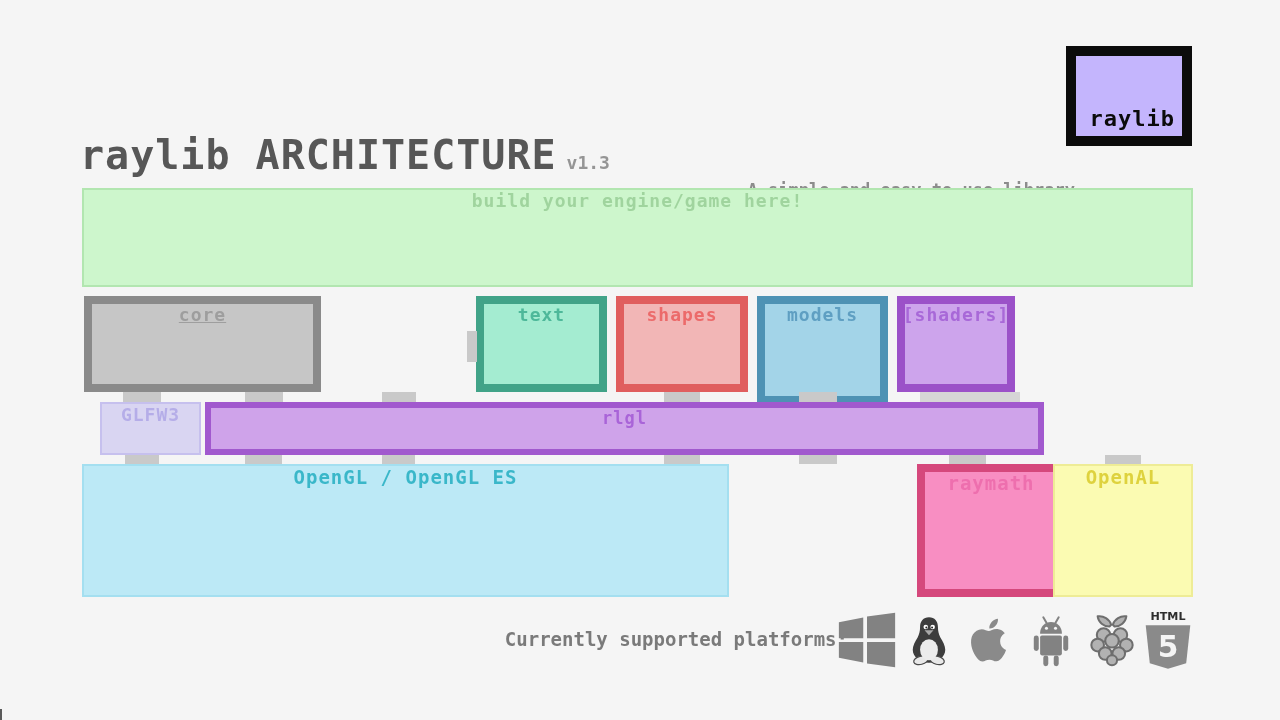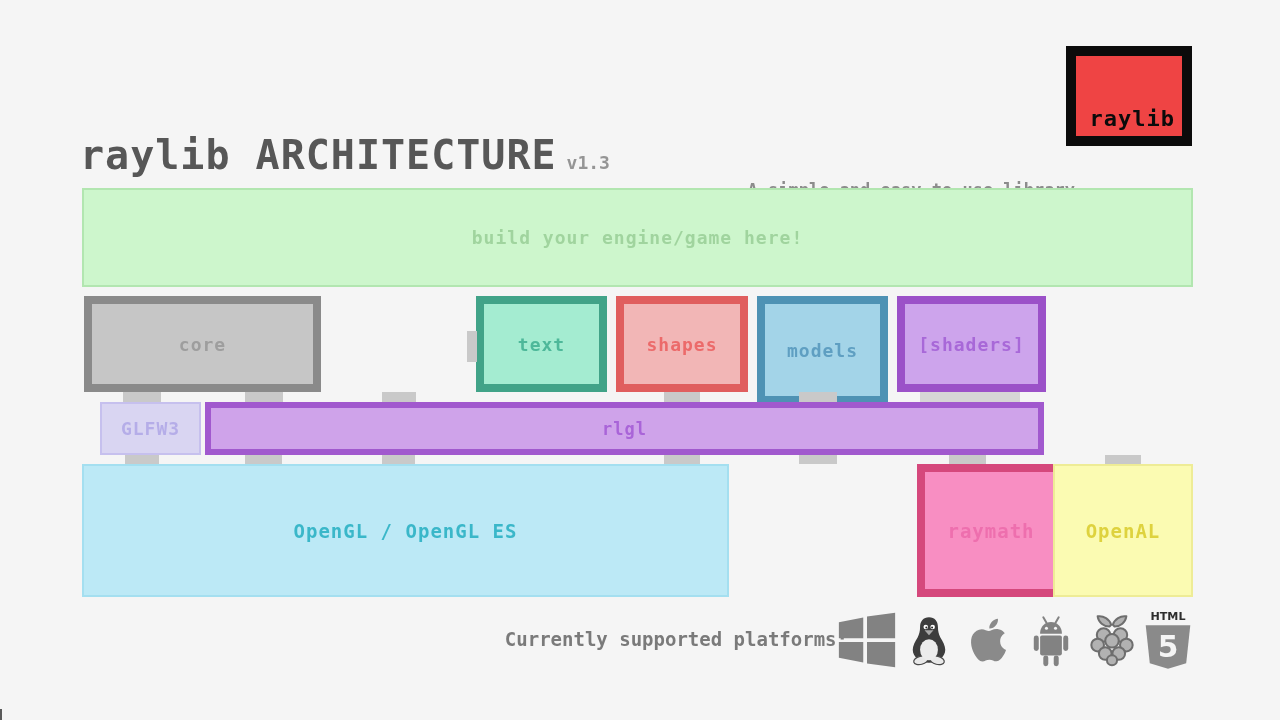--- a/index.html
+++ b/index.html
@@ -6,33 +6,33 @@
   #screen{
     position:relative;width:1280px;height:720px;background:#f5f5f5;
     overflow:hidden;font-family:"DejaVu Sans Mono","Liberation Mono",monospace;padding-left:20px;
   }
   .abs{position:absolute;box-sizing:border-box;}
 
   
   .title{left:80px;top:132px;font-size:40px;font-weight:bold;color:#575757;letter-spacing:1px;white-space:nowrap;}
   .version{font-size:18px;font-weight:bold;color:#959595;margin-left:10px;letter-spacing:0;}
   .tagline{right:225px;top:128px;text-align:right;font-size:17px;font-weight:bold;color:#8c8c8c;line-height:25px;white-space:pre;}
-  .logo{left:1066px;top:46px;width:126px;height:100px;border:10px solid #0b0b0b;background:#ef4444;}
+  .logo{left:1066px;top:46px;width:126px;height:100px;border:10px solid #0b0b0b;background:#c4b5fd;}
   .logo-label{position:absolute;right:7px;bottom:5px;font-size:22px;font-weight:bold;color:#0b0b0b;letter-spacing:1px;}
 
   
-  .dbox{display:flex;align-items:center;justify-content:center;font-weight:bold;letter-spacing:1px;}
+  .dbox{display:flex;align-items:flex-start;justify-content:center;font-weight:bold;letter-spacing:1px;}
 
   .engine   {left:82px; top:188px;width:1111px;height:99px; background:#cdf6cc;border:2px solid #b2e6b0;color:#a0d49e;font-size:18px;}
-  .core     {left:84px; top:296px;width:237px; height:96px; background:#c6c6c6;border:8px solid #8a8a8a;color:#9e9e9e;font-size:18px;}
+  .core     {left:84px; top:296px;width:237px; height:96px; background:#c6c6c6;border:8px solid #8a8a8a;color:#9e9e9e;font-size:18px;text-decoration:underline;}
   .textures {left:330px;top:296px;width:137px; height:96px; background:#abe29d;border:8px solid #68a35c;color:#74a468;font-size:18px;}
   .text     {left:476px;top:296px;width:131px; height:96px; background:#a4ecd1;border:8px solid #41a388;color:#4eb89a;font-size:18px;}
   .shapes   {left:616px;top:296px;width:132px; height:96px; background:#f2b6b6;border:8px solid #e05e5e;color:#ec6a6a;font-size:18px;}
   .models   {left:757px;top:296px;width:131px; height:108px; background:#a3d4e8;border:8px solid #4e92b4;color:#5f9fc2;font-size:18px;}
-  .shaders  {left:897px;top:296px;width:149px; height:96px; background:#cda4ec;border:8px solid #9b51c8;color:#a868d8;font-size:18px;}
+  .shaders  {left:897px;top:296px;width:118px; height:96px; background:#cda4ec;border:8px solid #9b51c8;color:#a868d8;font-size:18px;}
   .audio    {left:1053px;top:296px;width:140px;height:159px;background:#e7d28f;border:8px solid #c99e3e;color:#d2a943;font-size:18px;}
   .glfw     {left:82px; top:402px;width:101px; height:53px; background:#d9d5f2;border:2px solid #c6c0ee;color:#b5ade8;font-size:18px;margin-left:18px;}
   .rlgl     {left:205px;top:402px;width:839px; height:53px; background:#cfa3ea;border:6px solid #a159ce;color:#a964d8;font-size:17px;}
   .opengl   {left:82px; top:464px;width:647px; height:133px;background:#bce9f6;border:2px solid #a4dff0;color:#3ab7c9;font-size:19px;}
   .raymath  {left:897px;top:464px;width:148px; height:133px;background:#f88ec2;border:8px solid #d5487c;color:#ee6fae;font-size:19px;margin-left:20px;}
   .openal   {left:1053px;top:464px;width:140px;height:133px;background:#fbfbb2;border:2px solid #eeec96;color:#ded23e;font-size:19px;}
 
   
   .conn{background:#c9c9c9;}
   .conn-wide{background:#d6d6d6;}

